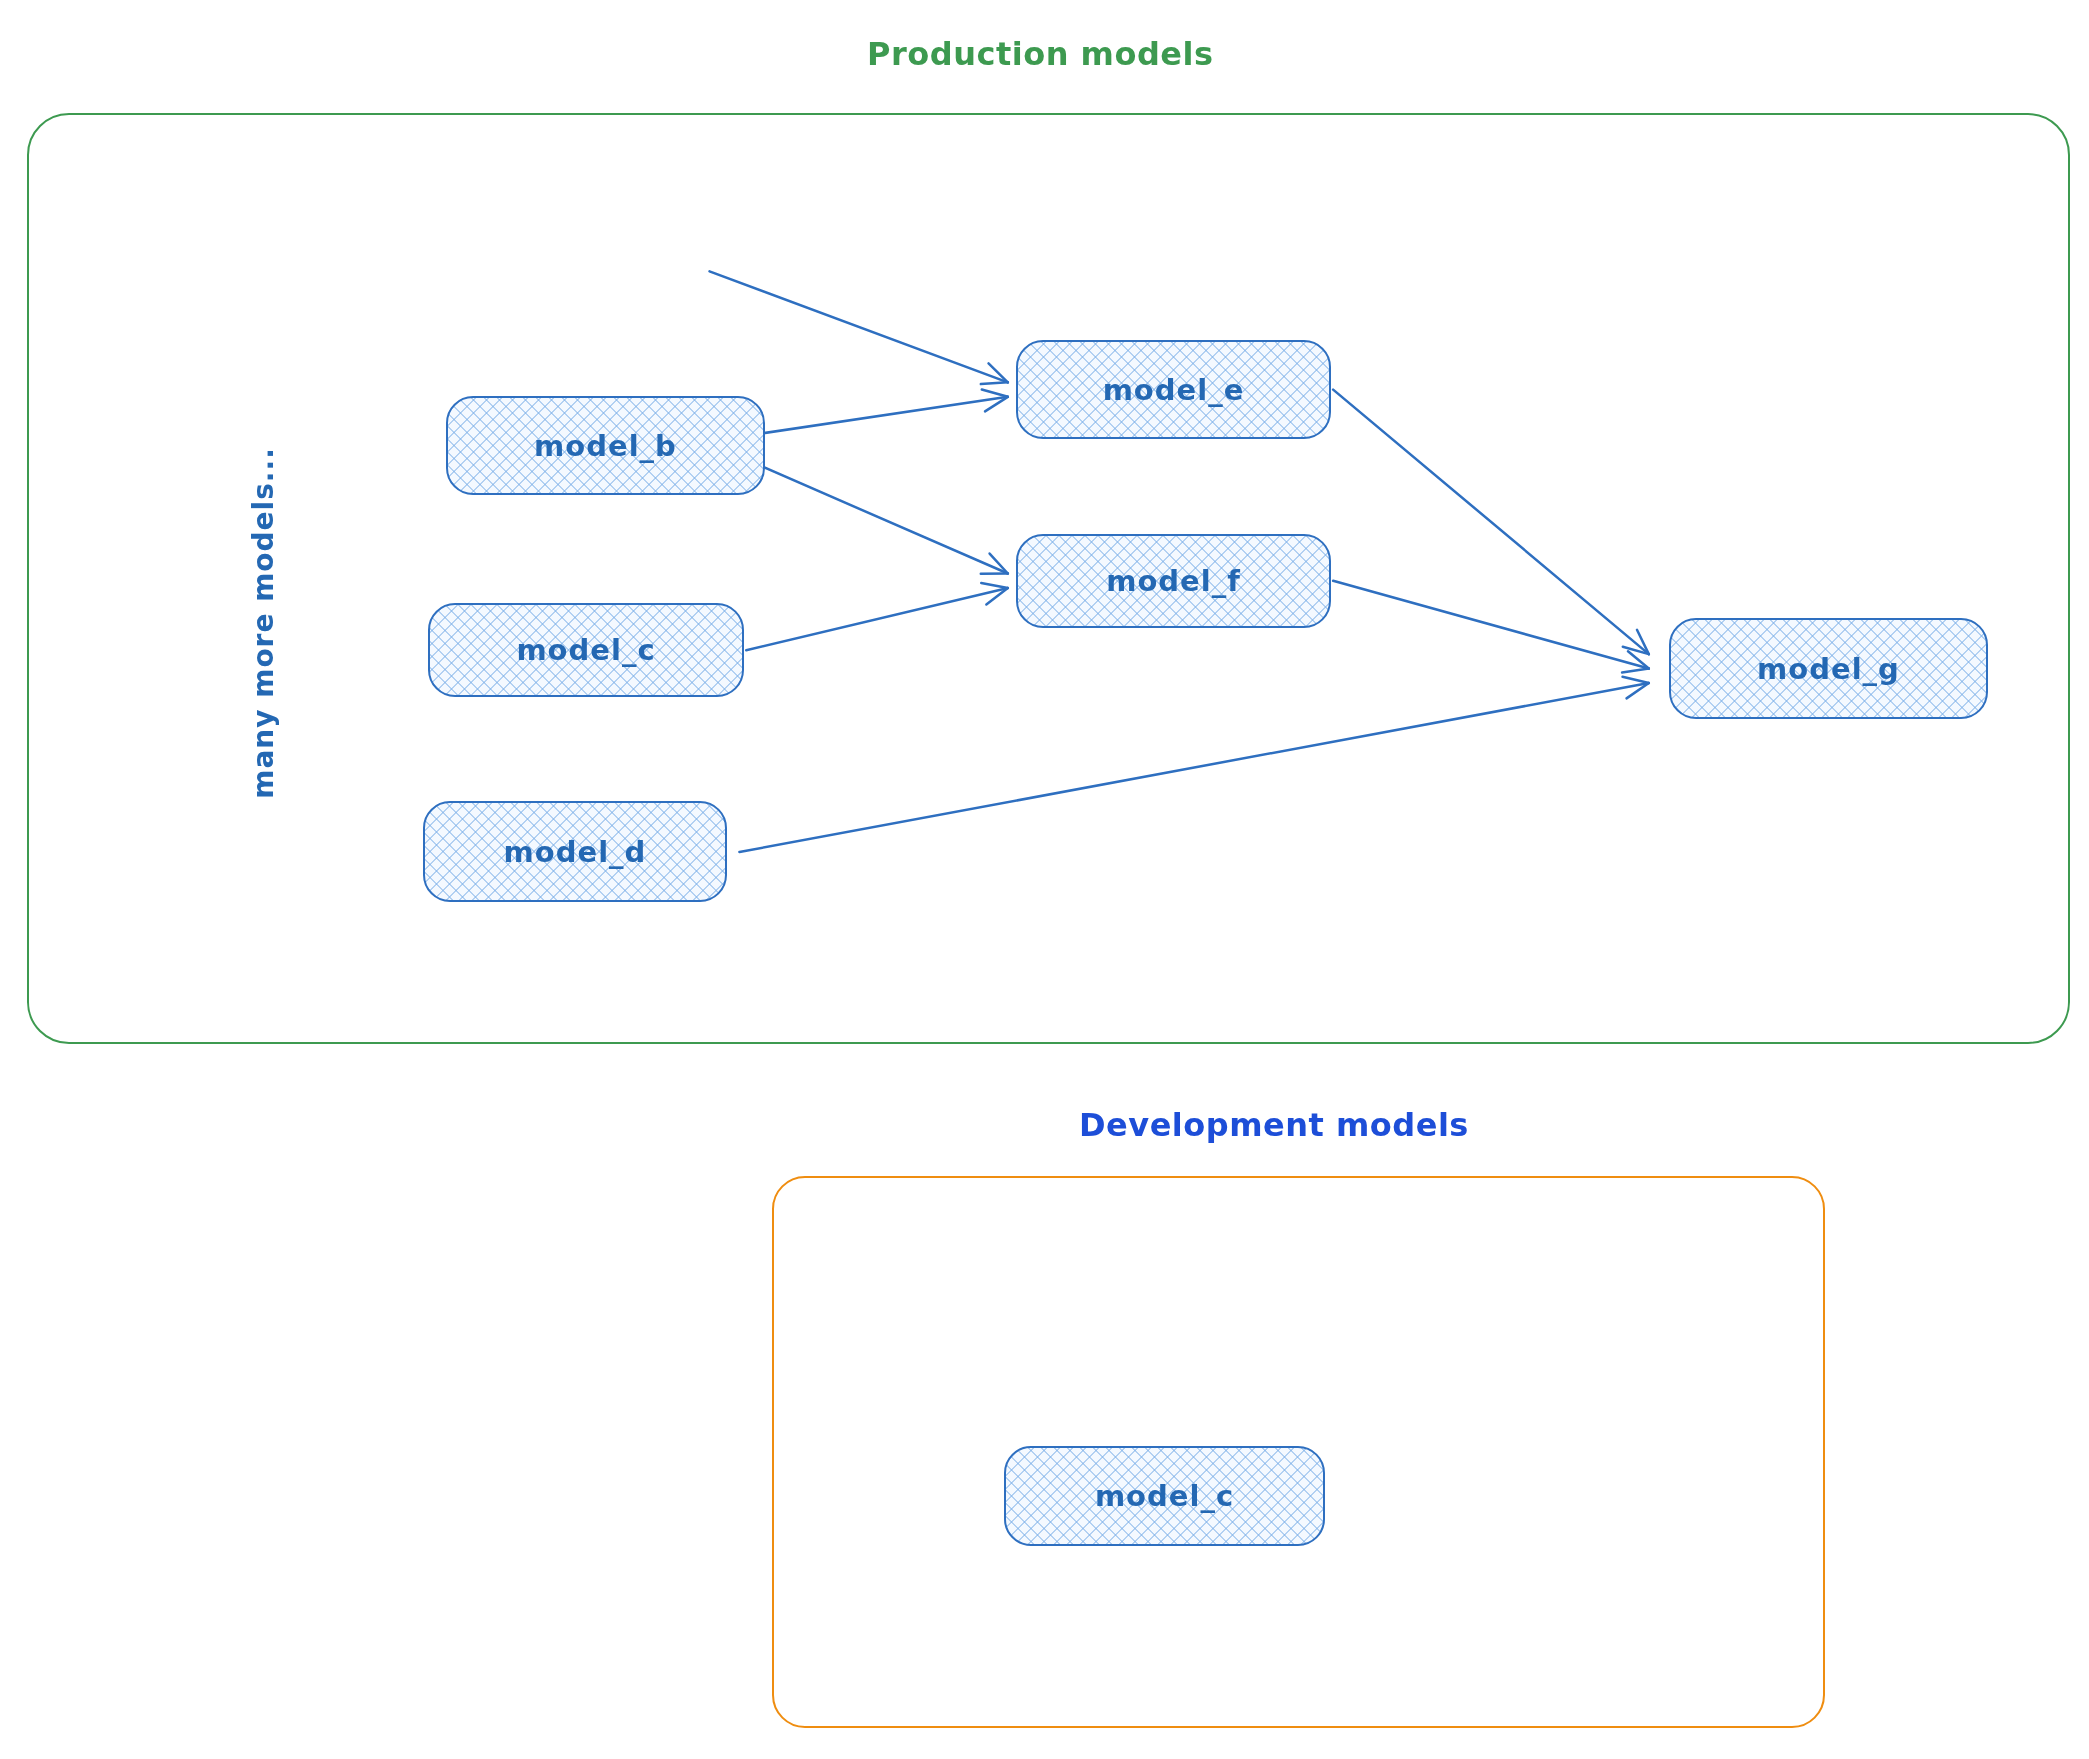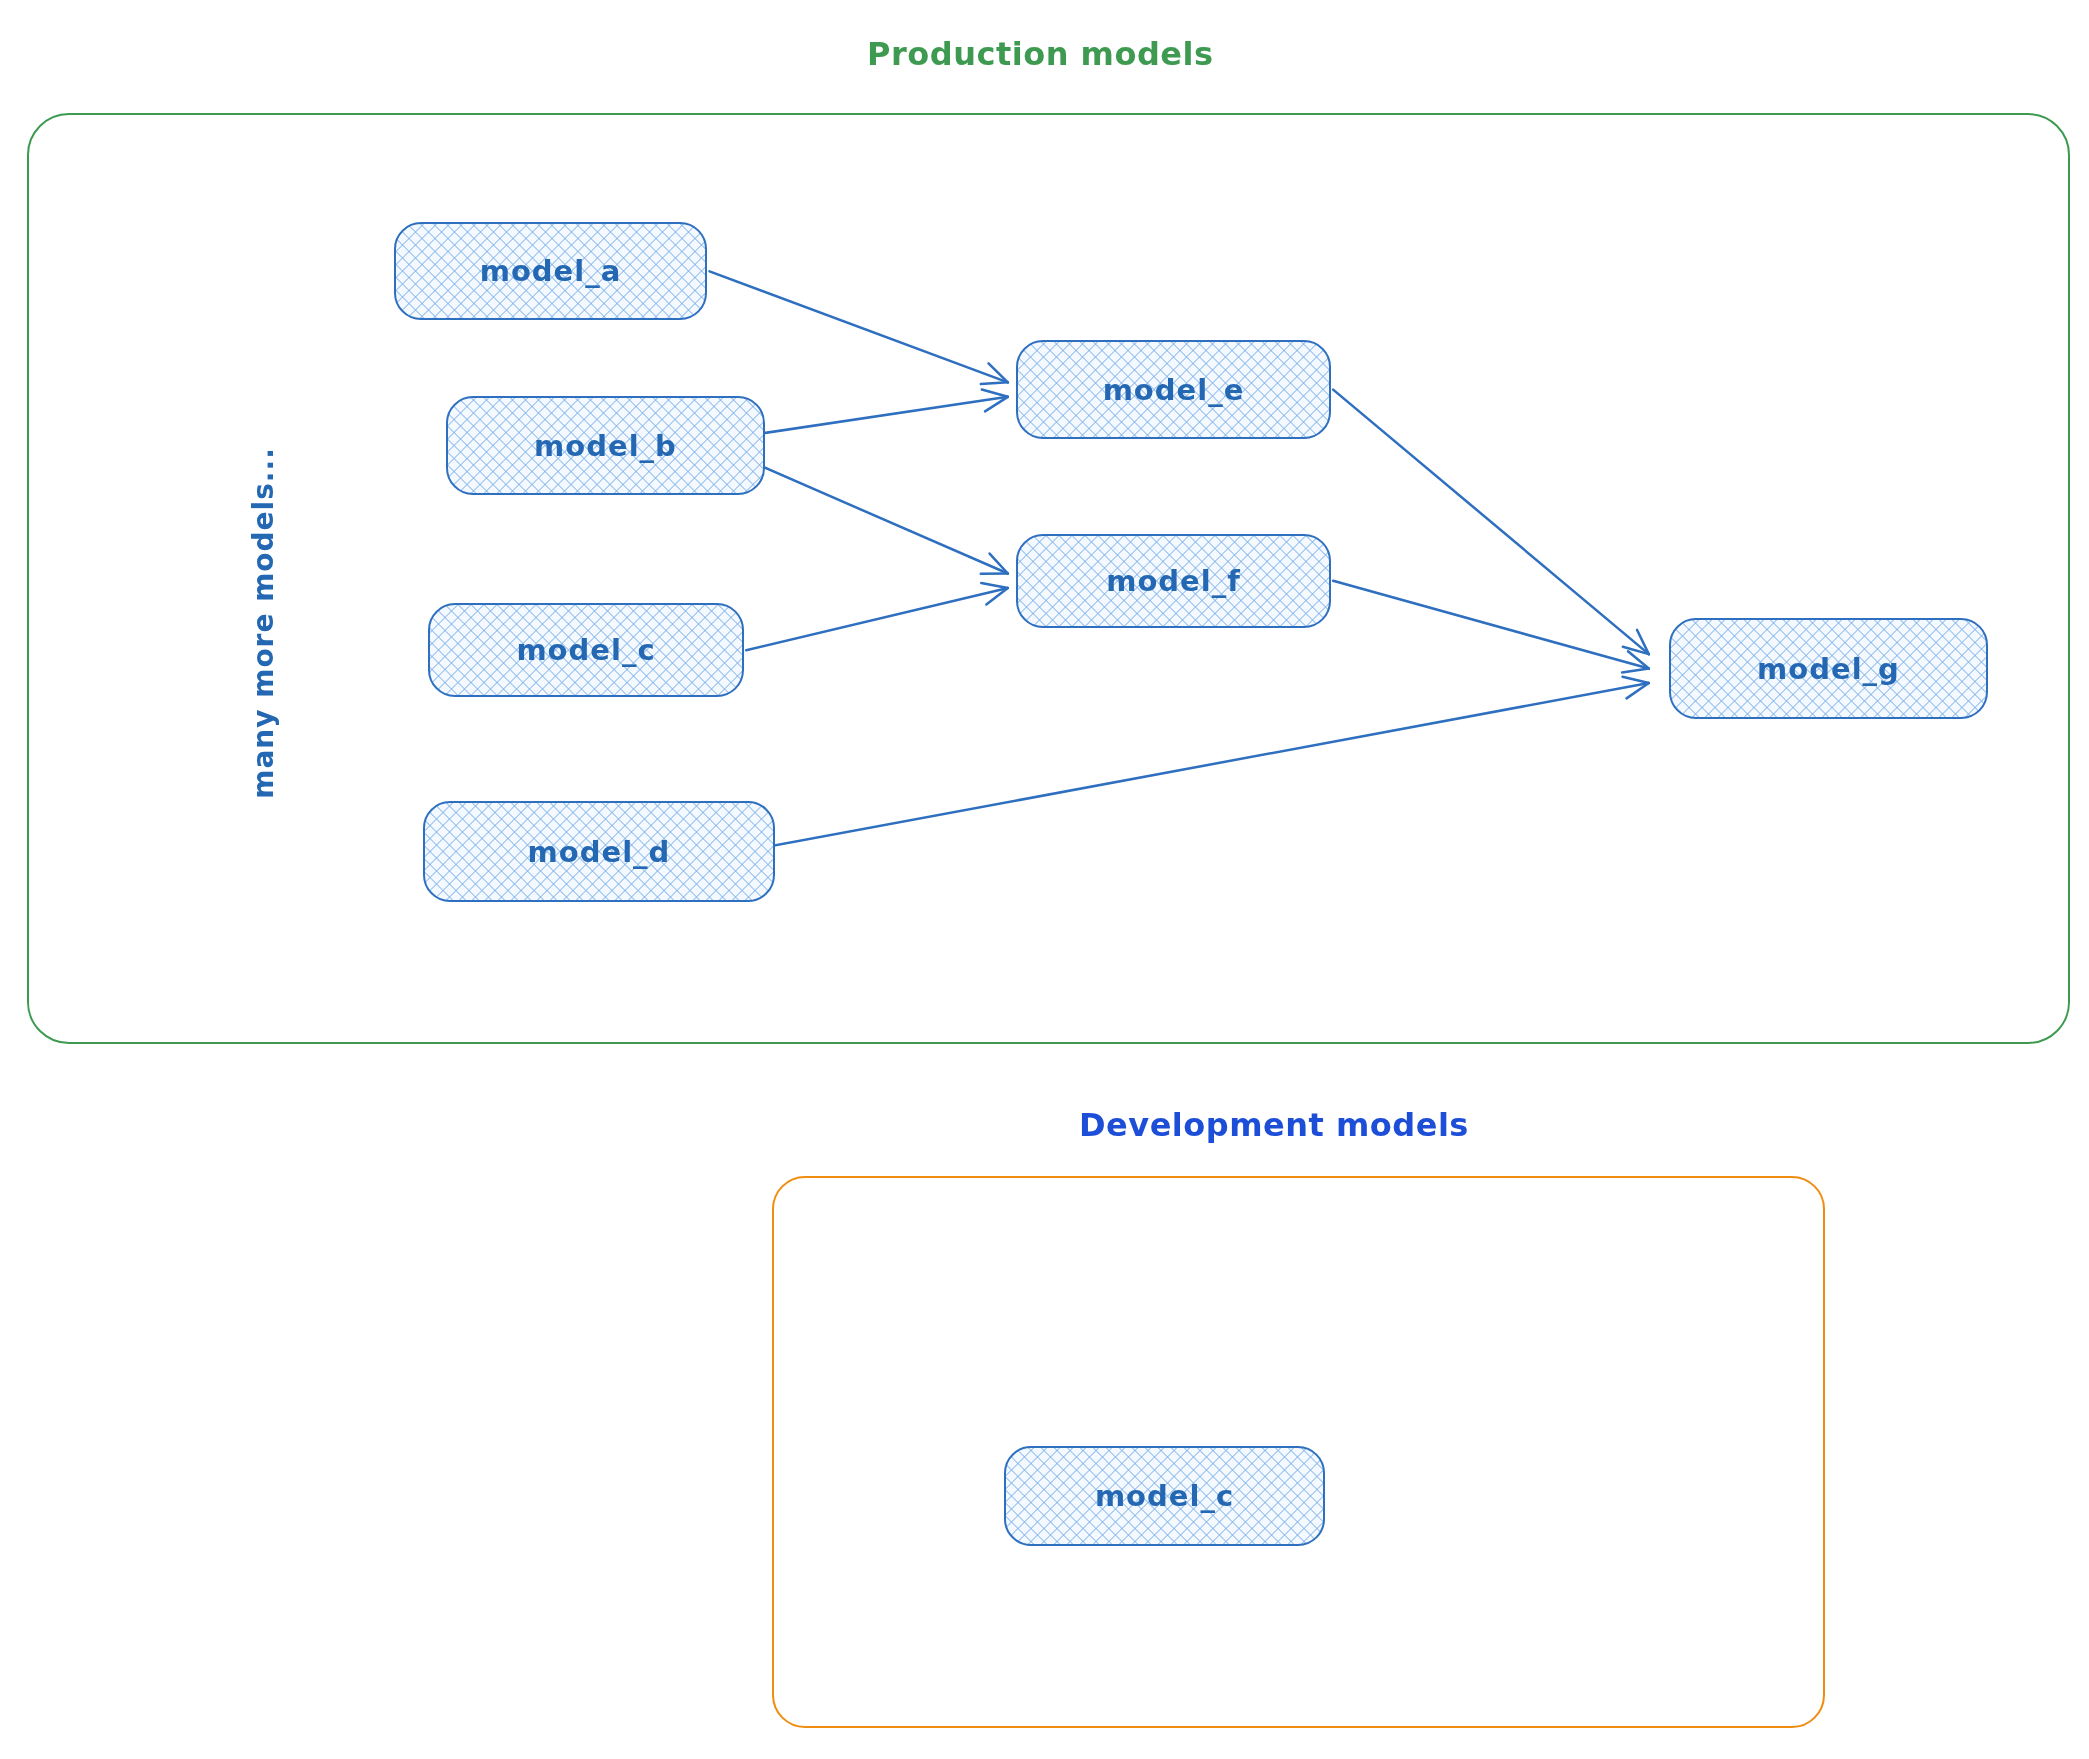--- a/index.html
+++ b/index.html
@@ -55,21 +55,21 @@
     letter-spacing: 1px;
     color: #2468b3;
     background-color: #f4f9ff;
     background-image:
       repeating-linear-gradient(45deg,  rgba(125,176,232,0.55) 0px, rgba(125,176,232,0.55) 1.5px, transparent 1.5px, transparent 9.2px),
       repeating-linear-gradient(135deg, rgba(125,176,232,0.55) 0px, rgba(125,176,232,0.55) 1.5px, transparent 1.5px, transparent 9.2px);
   }
   .n-a     { left: 394px;  top: 222px;  width: 313px; height: 98px; }
   .n-b     { left: 410px;  top: 396px;  width: 319px; height: 99px; margin-left: 36px; }
   .n-c     { left: 428px;  top: 603px;  width: 316px; height: 94px;  }
-  .n-d     { left: 423px;  top: 801px;  width: 352px; height: 101px; }
+  .n-d     { left: 423px;  top: 801px;  width: 304px; height: 101px; }
   .n-e     { left: 1016px; top: 340px;  width: 315px; height: 99px; justify-content: center; }
   .n-f     { left: 1016px; top: 534px;  width: 315px; height: 94px;  }
   .n-g     { left: 1657px; top: 618px;  width: 319px; height: 101px; }
   .n-dev-c { left: 1004px; top: 1446px; width: 321px; height: 100px; }
 
   .side-note {
     position: absolute;
     left: 263px; top: 623px;
     transform: translate(-50%, -50%) rotate(-90deg);
     font-size: 28px;
@@ -127,23 +127,20 @@
         <line x1="1708" y1="707.5" x2="1680.778221718566" y2="700.9444842158339"></line>
         <line x1="1708" y1="707.5" x2="1684.9489552173088" y2="723.3949468204951"></line>
       </g>
     </svg>
 
   <div class="group-border prod-border" style="border-color: rgb(61, 154, 80);"></div>
   <div class="group-title prod-title" style="color: rgb(61, 154, 80);">Production models</div>
 
   <div class="side-note" style="color: rgb(36, 104, 179);">many more models...</div>
 
-  <div class="node n-a" style="border-color: rgb(46, 111, 192); color: rgb(36, 104, 179);">
-    <span>model_a</span>
-  </div>
   <div class="node n-b" style="border-color: rgb(46, 111, 192); color: rgb(36, 104, 179);">
     <span>model_b</span>
   </div>
   <div class="node n-c" style="border-color: rgb(46, 111, 192); color: rgb(36, 104, 179);">
     <span>model_c</span>
   </div>
   <div class="node n-d" style="border-color: rgb(46, 111, 192); color: rgb(36, 104, 179);">
     <span>model_d</span>
   </div>
   <div class="node n-e" style="border-color: rgb(46, 111, 192); color: rgb(36, 104, 179);">

